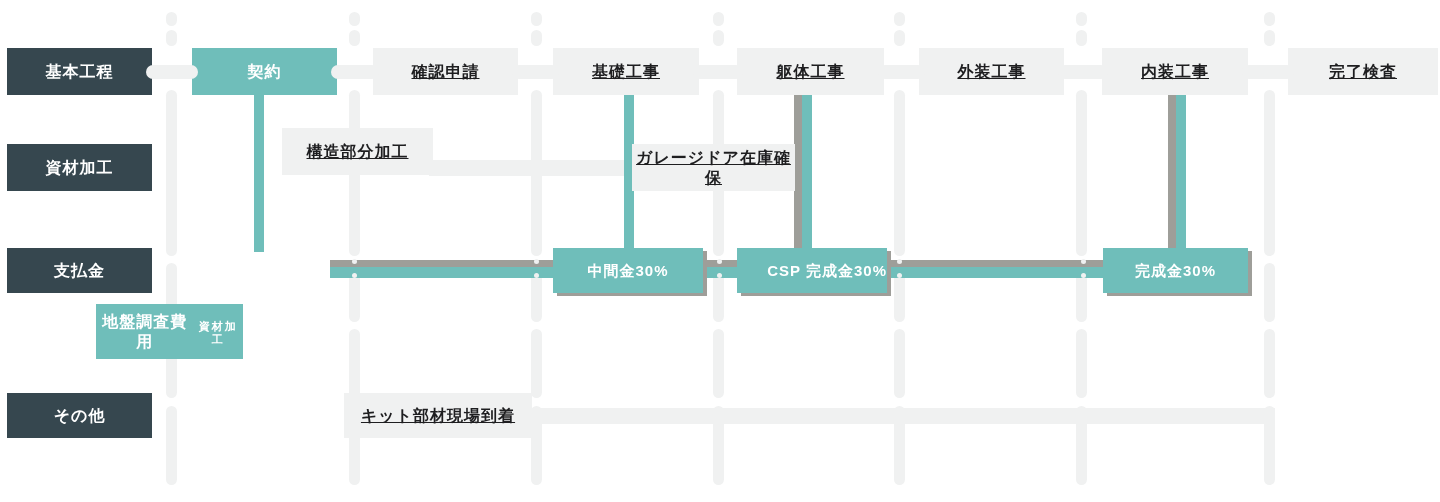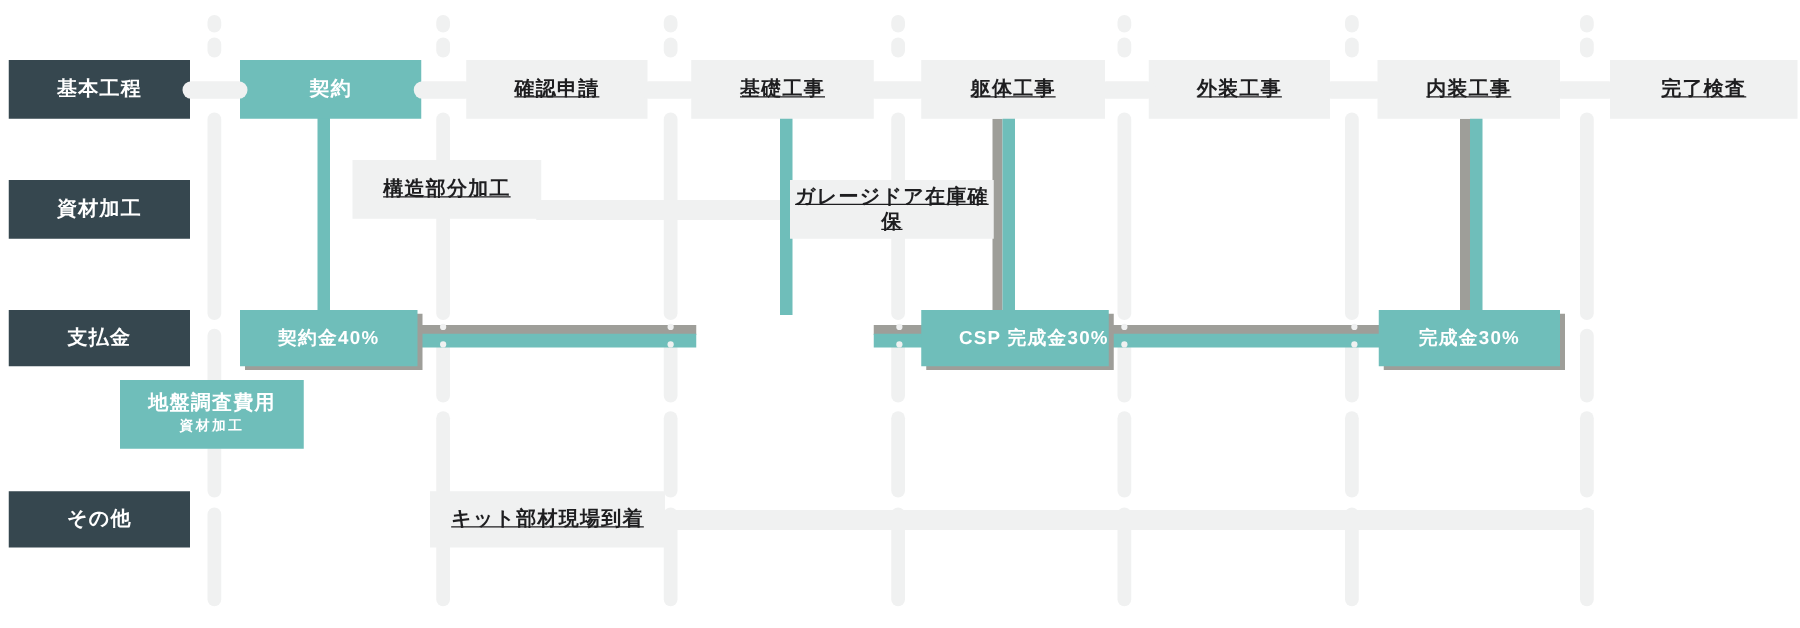--- a/index.html
+++ b/index.html
@@ -10,21 +10,21 @@
   }
   .box{
     position:absolute;display:flex;align-items:center;justify-content:center;
     font-size:16px;font-weight:bold;letter-spacing:1px;box-sizing:border-box;
     text-align:center;line-height:1.2;
   }
   .box.dark{background:var(--dark);color:var(--tlight);}
   .box.teal{background:var(--teal);color:var(--tlight);}
   .box.light{background:var(--light);color:var(--tdark);text-decoration:underline;}
   .box.pay{box-shadow:4px 3px 0 var(--gray);font-size:15px;}
-  .box.option{flex-direction:column;font-family:Liberation Mono, monospace;}
+  .box.option{flex-direction:row;}
   .box.option .note{font-size:11px;font-weight:bold;margin-top:3px;letter-spacing:2px;}
   .seg{position:absolute;background:var(--light);border-radius:5.5px;}
   .conn-top{position:absolute;height:14px;background:var(--light);border-radius:7px;z-index:6;}
   .hline{position:absolute;background:var(--light);z-index:2;}
   .pay-gray{position:absolute;height:8px;background:var(--gray);z-index:4;}
   .pay-teal{position:absolute;height:11px;background:var(--teal);z-index:4;}
   .vline{position:absolute;width:10px;background:var(--teal);z-index:3;}
   .vgray{position:absolute;width:8px;background:var(--gray);z-index:2;}
   .dot{position:absolute;width:5px;height:5px;border-radius:50%;background:var(--light);z-index:5;}
   .z5{z-index:5;}
@@ -139,22 +139,22 @@
   <div class="conn-top" style="left:1058px;top:65px;width:50px;"></div>
   <div class="conn-top" style="left:1242px;top:65px;width:52px;"></div>
 
   <div class="box light z5" style="left:282px;top:128px;width:151px;height:47px;">
       <span>構造部分加工</span>
     </div>
   <div class="box light z5" style="left:632px;top:144px;width:163px;height:47px;">
       <span>ガレージドア在庫確保</span>
     </div>
 
-  <div class="box teal pay z5" style="left:192px;top:248px;width:142px;height:45px;">
-      <span>契約金40%</span>
+  <div class="box teal pay z5" style="left:553px;top:248px;width:150px;height:45px;">
+      <span>中間金30%</span>
     </div>
   <div class="box teal pay z5" style="left:737px;top:248px;width:150px;height:45px;justify-content:flex-end;">
       <span>CSP 完成金30%</span>
     </div>
   <div class="box teal pay z5" style="left:1103px;top:248px;width:145px;height:45px;">
       <span>完成金30%</span>
     </div>
 
   <div class="box teal option z5" style="left:96px;top:304px;width:147px;height:55px;">
     <span>地盤調査費用</span>

